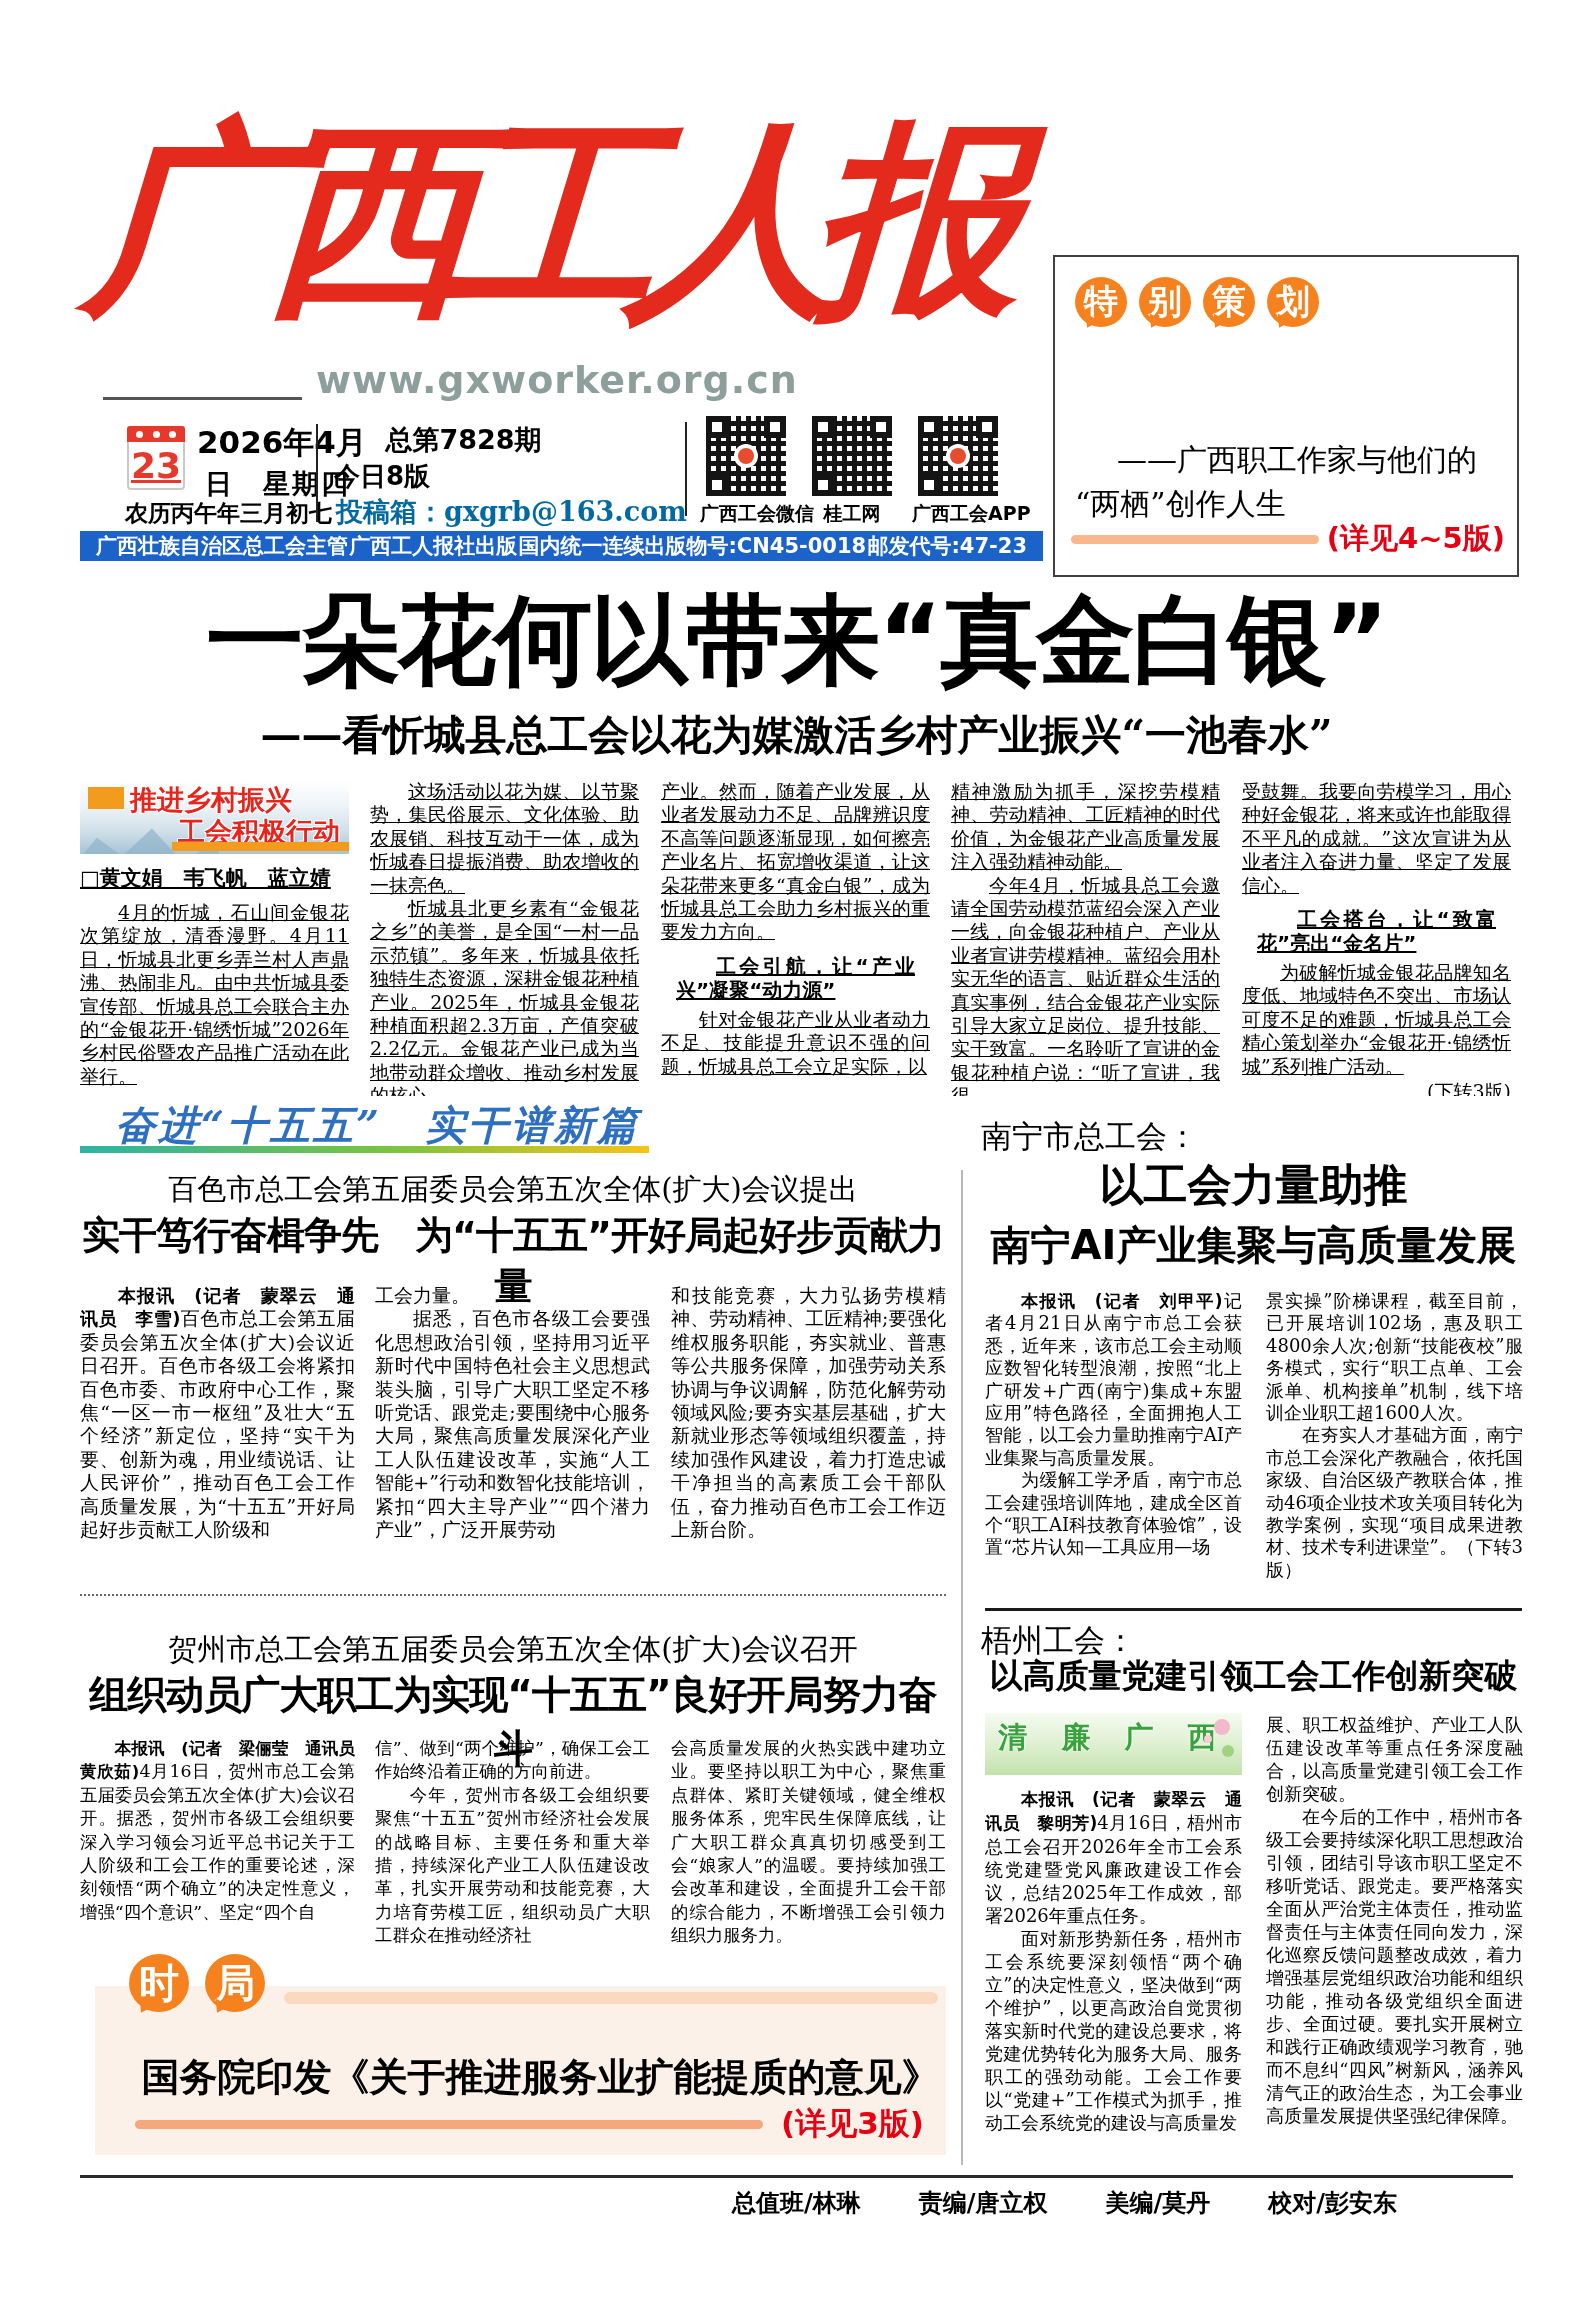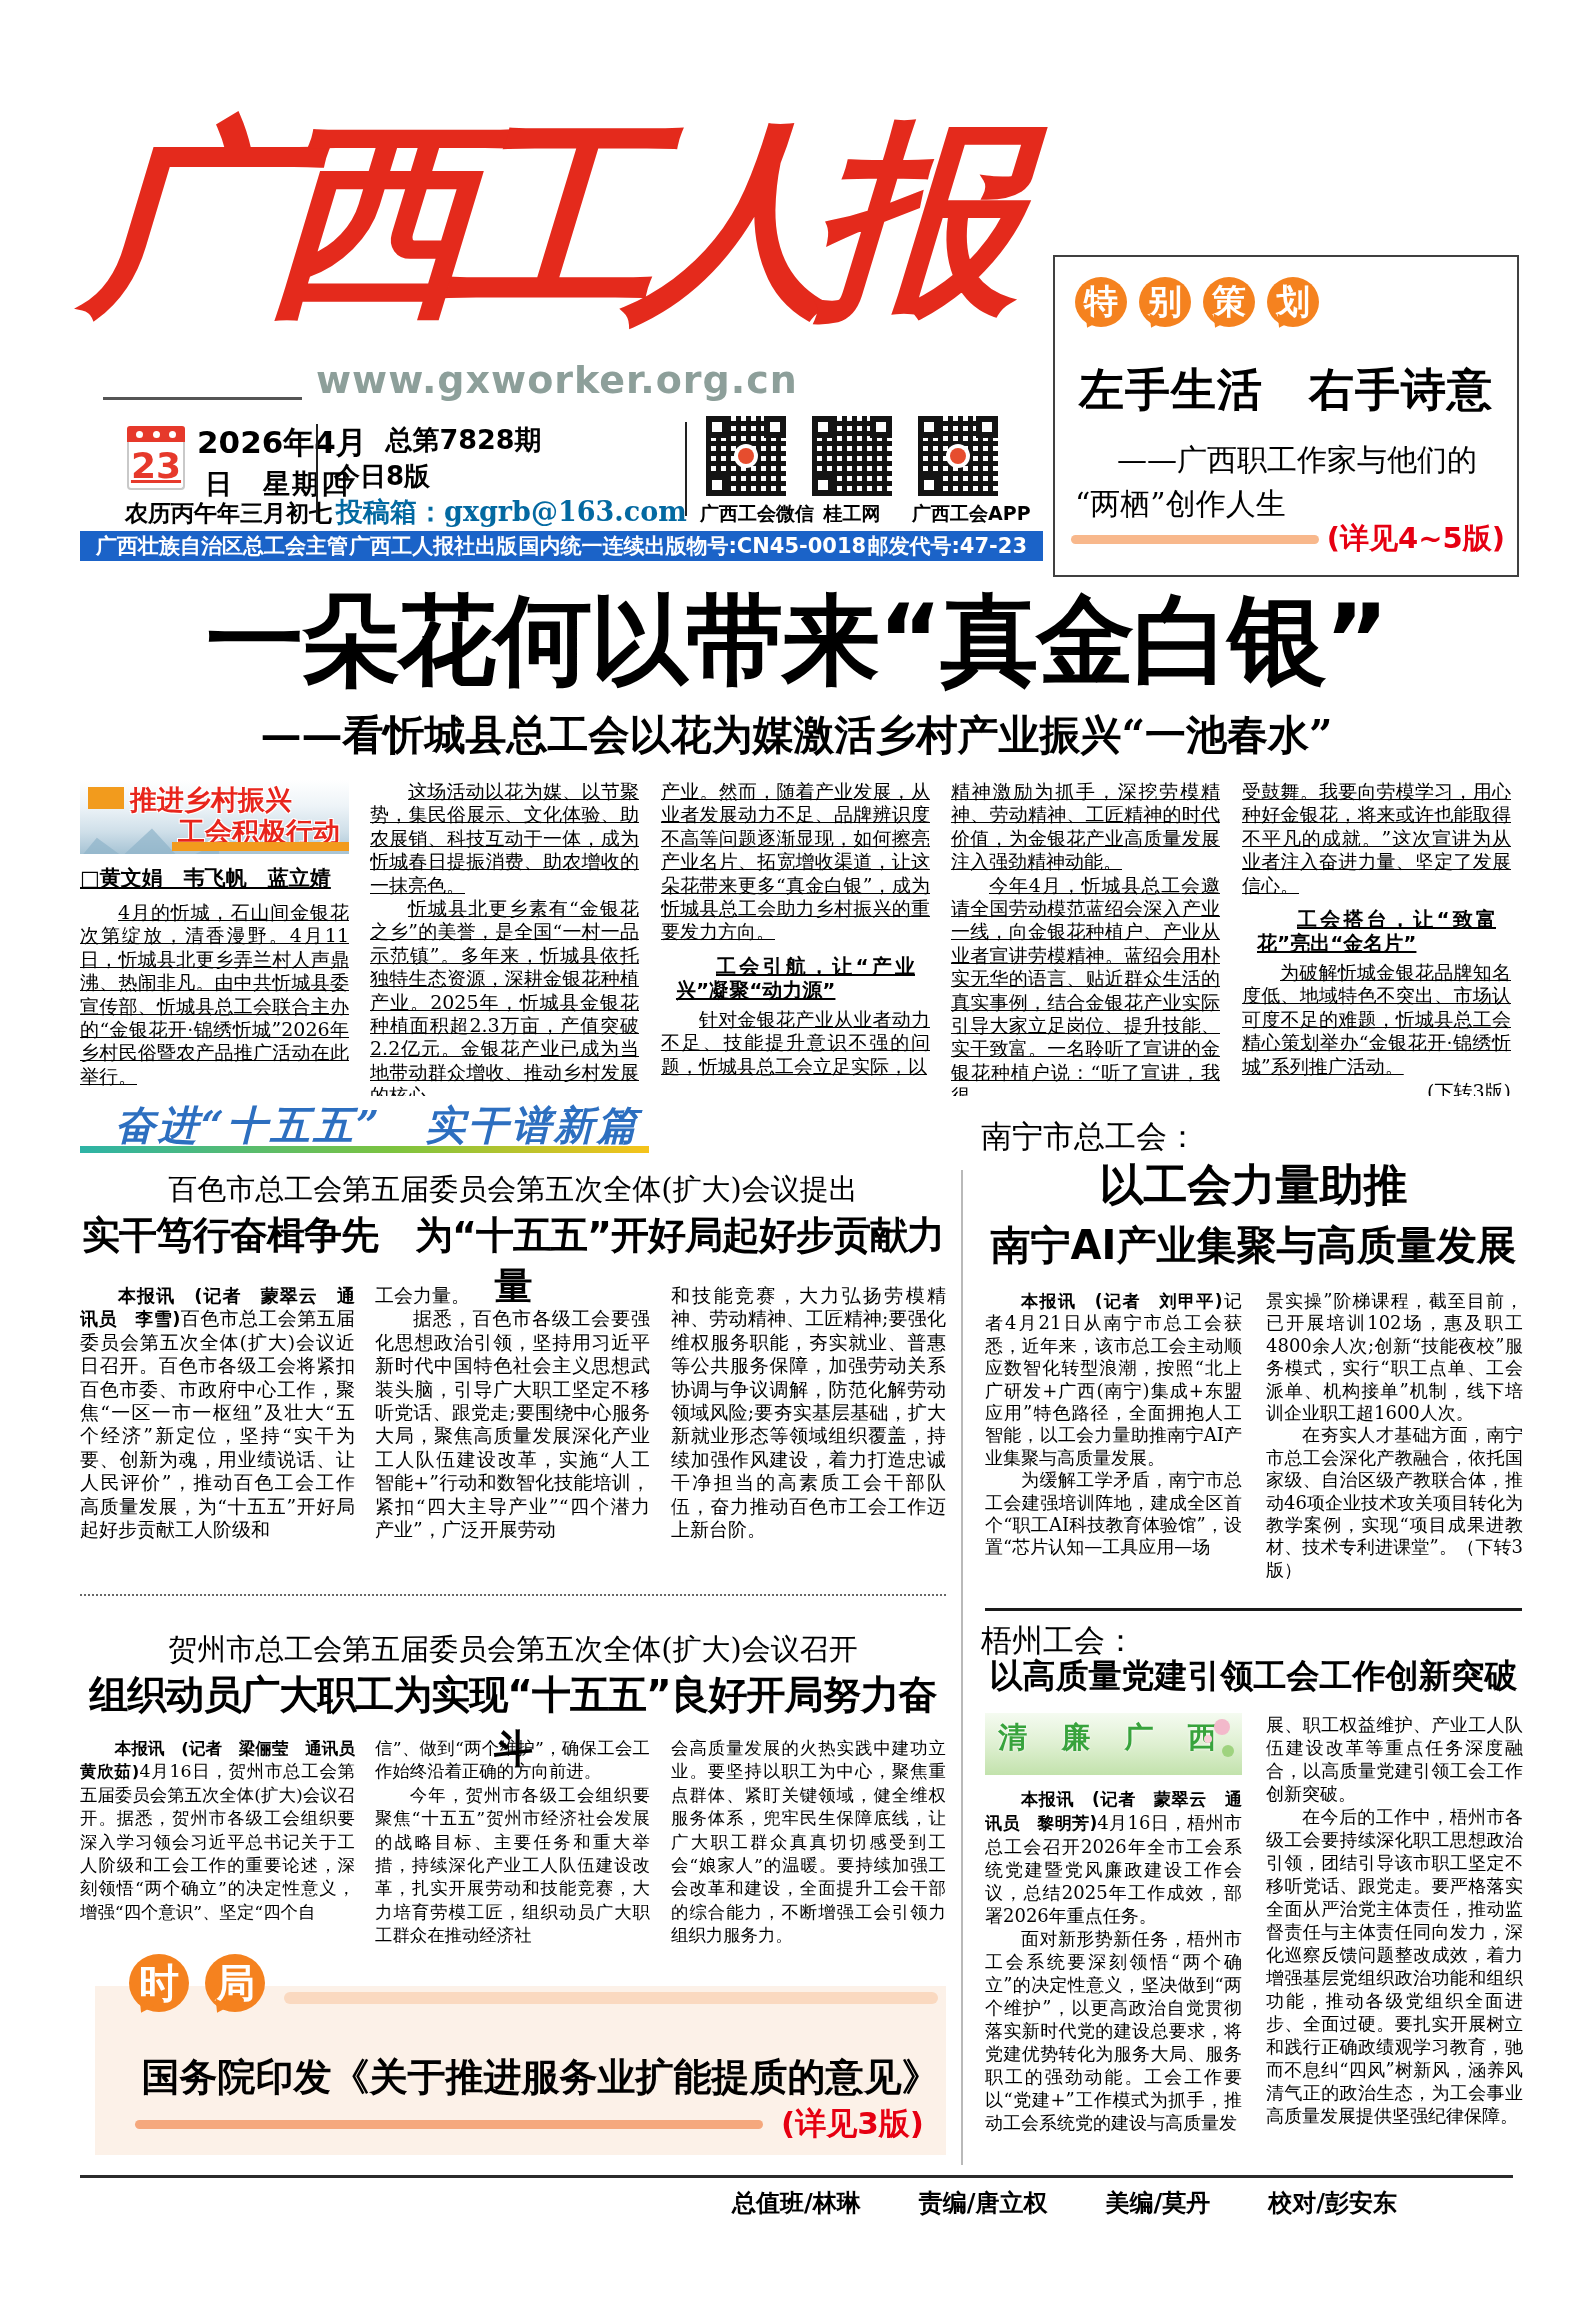--- a/index.html
+++ b/index.html
@@ -156,21 +156,20 @@
   <div class="abs mast-underline"></div>
   <div class="abs mast-site">www.gxworker.org.cn</div>
 
   <div class="abs special-box">
     <div class="badges">
       <span class="bubble">特</span>
       <span class="bubble">别</span>
       <span class="bubble">策</span>
       <span class="bubble">划</span>
     </div>
-    <div class="sp-title">左手生活　右手诗意</div>
     <div class="sp-sub1">——广西职工作家与他们的</div>
     <div class="sp-sub2">“两栖”创作人生</div>
     <div class="sp-bottom">
       <span class="sp-bar"></span>
       <span class="sp-see">(详见4~5版)</span>
     </div>
   </div>
 
   <div class="abs calendar">
     <div class="cal-top">

